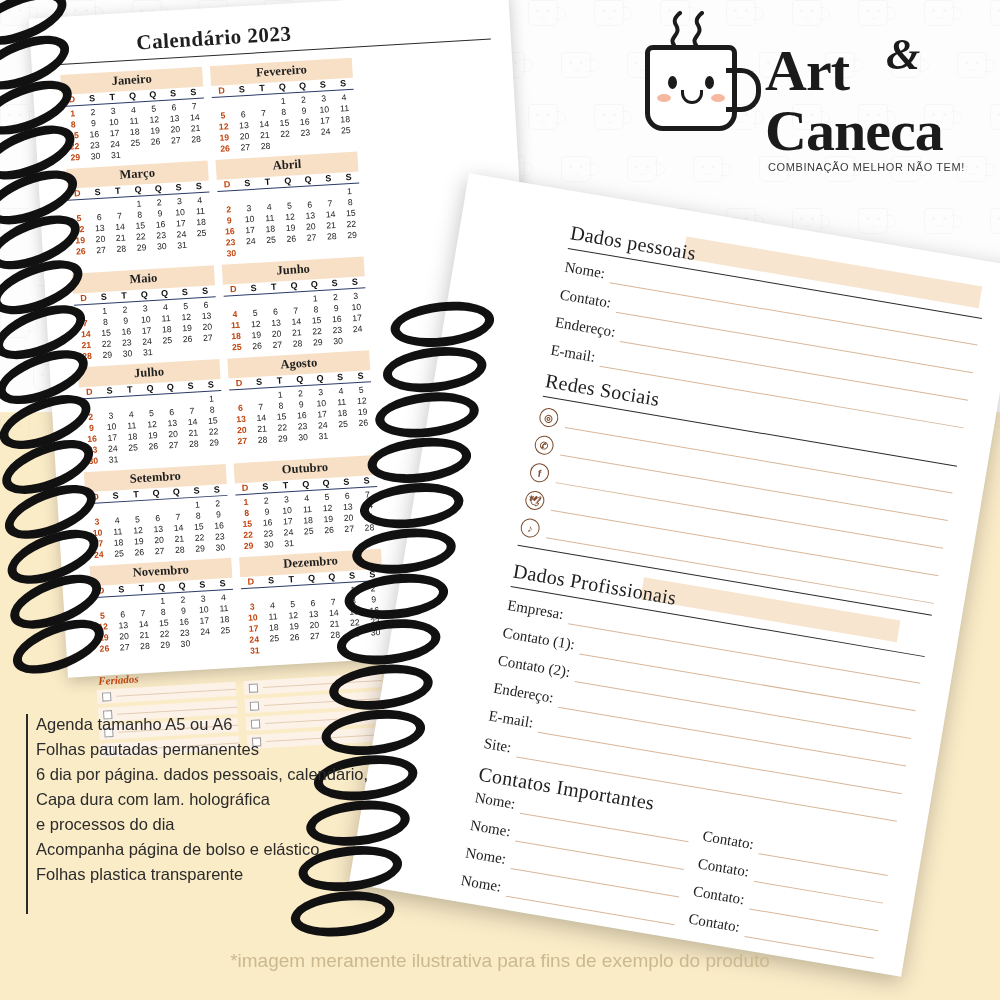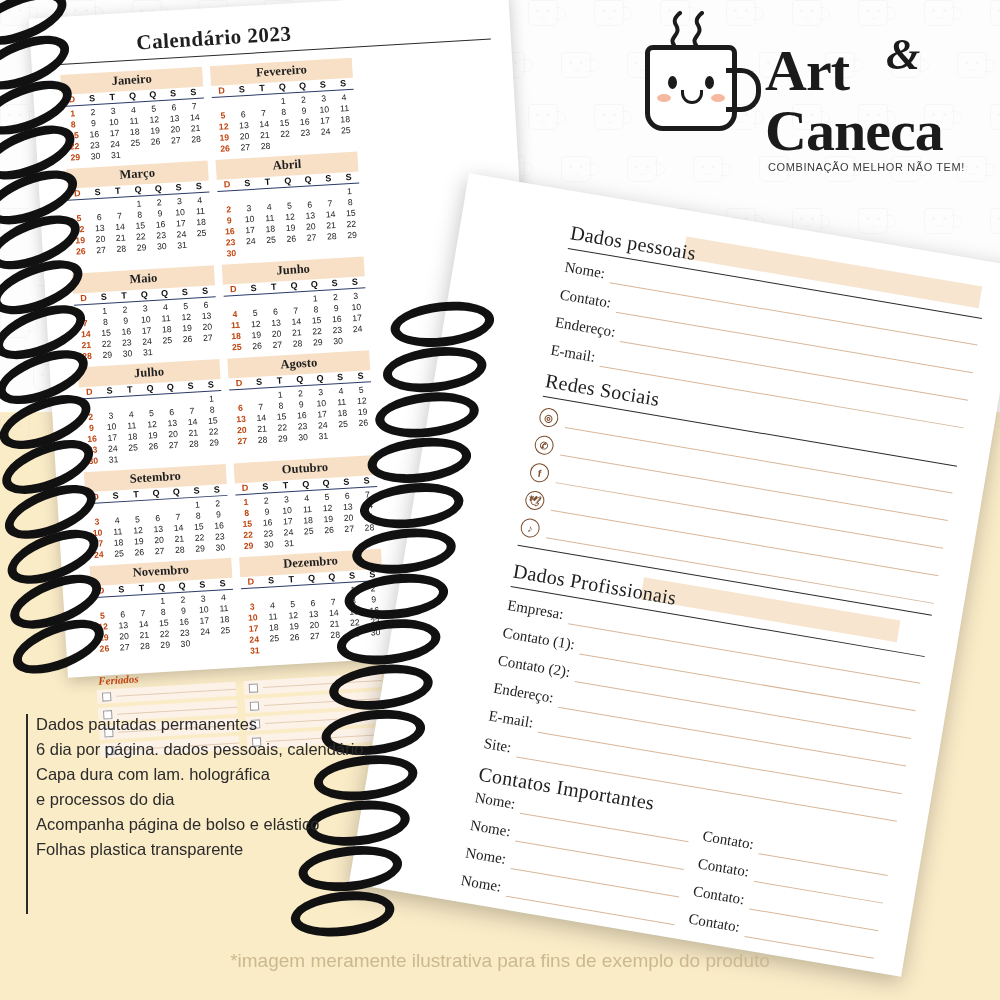--- a/index.html
+++ b/index.html
@@ -1691,21 +1691,22 @@
       <div class="coil-r" style="left: 4px; top: 370px;"></div>
       <div class="coil-r" style="left: 4px; top: 416px;"></div>
       <div class="coil-r" style="left: 4px; top: 462px;"></div>
       <div class="coil-r" style="left: 4px; top: 508px;"></div>
       <div class="coil-r" style="left: 4px; top: 554px;"></div>
       <div class="coil-r" style="left: 4px; top: 600px;"></div>
     </div>
 
   <div class="desc-bar"></div>
   <div class="desc" id="desc">
-      <div>Dados pautadas permanentes</div>
+      <div>Agenda tamanho A5 ou A6</div>
+      <div>Folhas pautadas permanentes</div>
       <div>6 dia por página. dados pessoais, calendário,</div>
       <div>Capa dura com lam. holográfica</div>
       <div>e processos do dia</div>
       <div>Acompanha página de bolso e elástico</div>
       <div>Folhas plastica transparente</div>
     </div>
 
   <div class="footnote">*imagem meramente ilustrativa para fins de exemplo do produto</div>
 </div>
 

